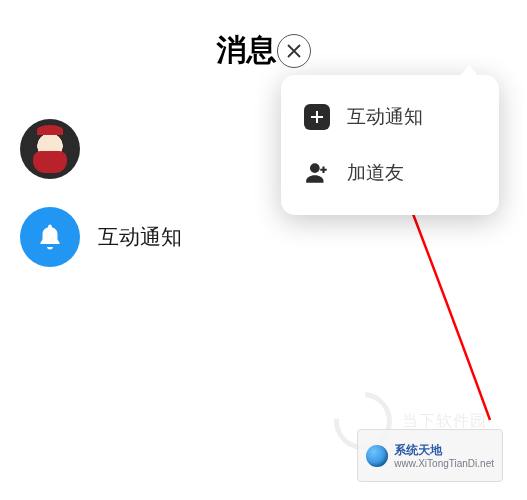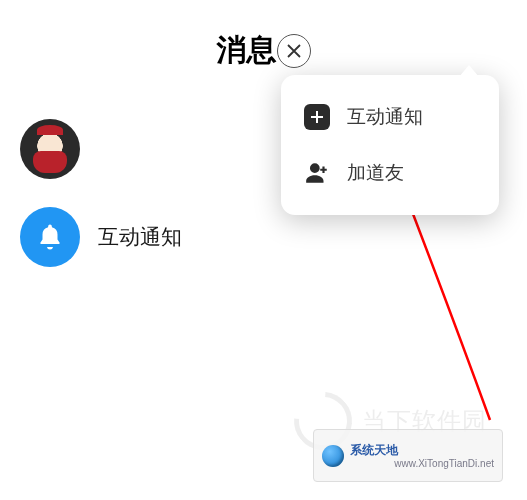--- a/index.html
+++ b/index.html
@@ -176,21 +176,21 @@
       gap: 10px;
     }
     .watermark-logo .ring {
       width: 58px; height: 58px;
       border: 5px solid #666;
       border-radius: 50%;
       border-top-color: transparent;
       transform: rotate(-40deg);
     }
     .watermark-logo .txt {
-      font-size: 24px;
+      font-size: 16px;
       color: #555;
       letter-spacing: 1px;
     }
     .watermark-band {
       position: absolute;
       bottom: 18px;
       right: 24px;
       display: flex;
       align-items: center;
       gap: 6px;
@@ -200,21 +200,21 @@
       padding: 12px 8px;
       font-size: 12px;
     }
     .watermark-band .orb {
       width: 22px; height: 22px;
       border-radius: 50%;
       background: radial-gradient(circle at 35% 30%, #6fc2ff, #0f75c9);
       box-shadow: inset -2px -2px 3px rgba(0,0,0,0.3);
     }
     .watermark-band .cn { color: #2b5ba8; font-weight: 700; }
-    .watermark-band .en { color: #7a7a8a; font-size: 10px; display:block; line-height:1;margin-left:44px; }
+    .watermark-band .en { color: #7a7a8a; font-size: 10px; display:block; line-height:1; }
   </style>
 </head>
 <body>
 
 <div class="header">
   <div class="title">消息</div>
   <div class="close-btn">
     <svg viewBox="0 0 14 14">
       <path d="M1 1 L13 13 M13 1 L1 13" stroke="#333" stroke-width="1.8" fill="none"></path>
     </svg>

